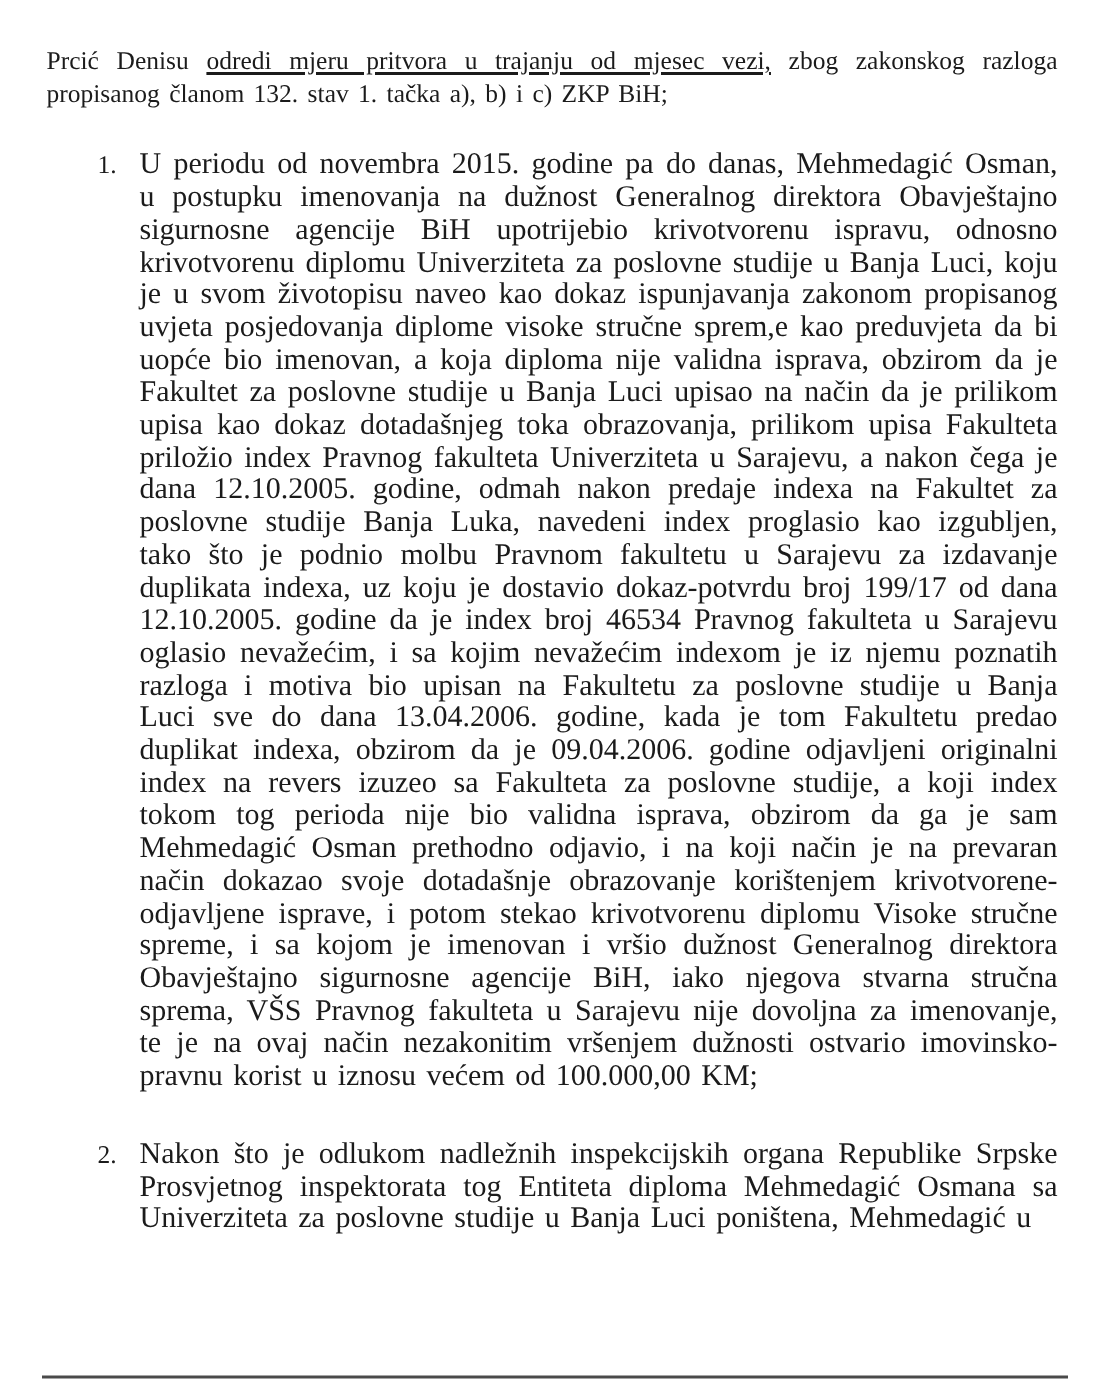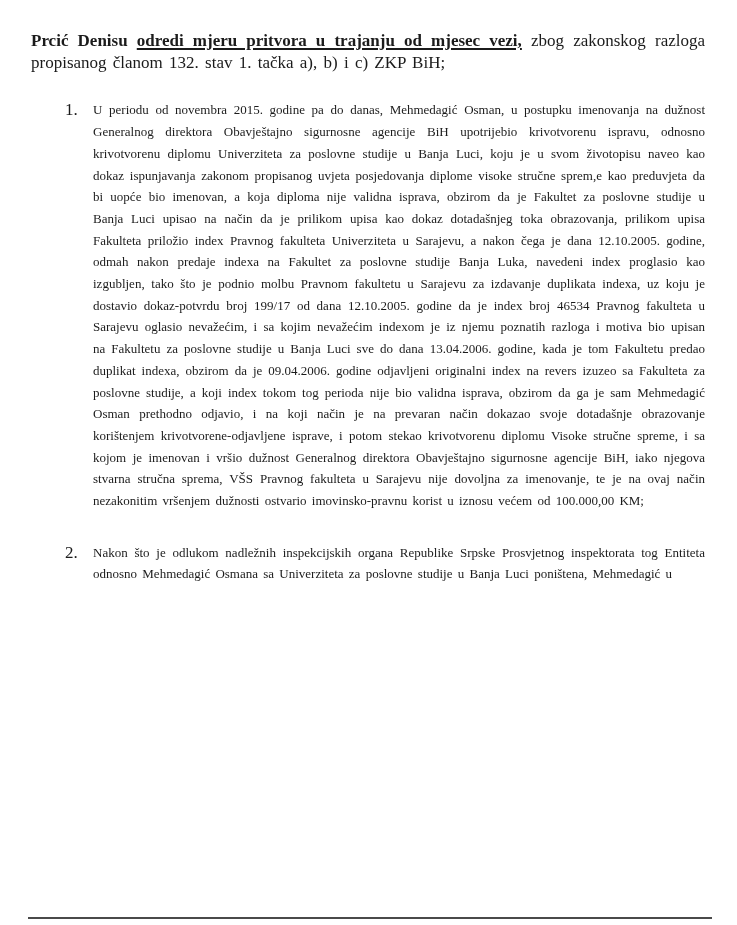--- a/index.html
+++ b/index.html
@@ -23,21 +23,21 @@
     background: #ffffff;
     overflow: hidden;
   }
   .para {
     margin: 0 0 24px 0;
     font-size: 17px;
     line-height: 21.7px;
     text-align: justify;
     word-spacing: 2px;
   }
-  .b { font-weight: bold; }
+  .b { font-weight: normal; }
   .u {
     text-decoration: underline;
     text-decoration-thickness: 1.5px;
     text-underline-offset: 2px;
   }
   .heading {
     margin: 10px 0 0 0;
     font-size: 17px;
     line-height: 21.7px;
     font-weight: bold;
@@ -52,21 +52,21 @@
     padding-left: 34px;
   }
   .num {
     flex: none;
     width: 28px;
     font-size: 17px;
     line-height: 21.7px;
   }
   .item-text {
     flex: 1;
-    font-size: 13px;
+    font-size: 20px;
     line-height: 21.7px;
     text-align: justify;
     word-spacing: 2px;
   }
   .bottom-rule {
     position: absolute;
     left: 28px;
     right: 25px;
     top: 917px;
     height: 0;
@@ -85,20 +85,20 @@
 
   <div class="list">
 
     <div class="list-item">
       <span class="num">1.</span>
       <div class="item-text">U periodu od novembra 2015. godine pa do danas, Mehmedagić Osman, u postupku imenovanja na dužnost Generalnog direktora Obavještajno sigurnosne agencije BiH upotrijebio krivotvorenu ispravu, odnosno krivotvorenu diplomu Univerziteta za poslovne studije u Banja Luci, koju je u svom životopisu naveo kao dokaz ispunjavanja zakonom propisanog uvjeta posjedovanja diplome visoke stručne sprem,e kao preduvjeta da bi uopće bio imenovan, a koja diploma nije validna isprava, obzirom da je Fakultet za poslovne studije u Banja Luci upisao na način da je prilikom upisa kao dokaz dotadašnjeg toka obrazovanja, prilikom upisa Fakulteta priložio index Pravnog fakulteta Univerziteta u Sarajevu, a nakon čega je dana 12.10.2005. godine, odmah nakon predaje indexa na Fakultet za poslovne studije Banja Luka, navedeni index proglasio kao izgubljen, tako što je podnio molbu Pravnom fakultetu u Sarajevu za izdavanje duplikata indexa, uz koju je dostavio dokaz-potvrdu broj 199/17 od dana 12.10.2005. godine da je index broj 46534 Pravnog fakulteta u Sarajevu oglasio nevažećim, i sa kojim nevažećim indexom je iz njemu poznatih razloga i motiva bio upisan na Fakultetu za poslovne studije u Banja Luci sve do dana 13.04.2006. godine, kada je tom Fakultetu predao duplikat indexa, obzirom da je 09.04.2006. godine odjavljeni originalni index na revers izuzeo sa Fakulteta za poslovne studije, a koji index tokom tog perioda nije bio validna isprava, obzirom da ga je sam Mehmedagić Osman prethodno odjavio, i na koji način je na prevaran način dokazao svoje dotadašnje obrazovanje korištenjem krivotvorene-odjavljene isprave, i potom stekao krivotvorenu diplomu Visoke stručne spreme, i sa kojom je imenovan i vršio dužnost Generalnog direktora Obavještajno sigurnosne agencije BiH, iako njegova stvarna stručna sprema, VŠS Pravnog fakulteta u Sarajevu nije dovoljna za imenovanje, te je na ovaj način nezakonitim vršenjem dužnosti ostvario imovinsko-pravnu korist u iznosu većem od 100.000,00 KM;</div>
     </div>
 
     <div class="list-item">
       <span class="num">2.</span>
-      <div class="item-text">Nakon što je odlukom nadležnih inspekcijskih organa Republike Srpske Prosvjetnog inspektorata tog Entiteta odnosno Mehmedagić Osmana sa Univerziteta za poslovne studije u Banja Luci poništena, Mehmedagić u</div>
+      <div class="item-text">Nakon što je odlukom nadležnih inspekcijskih organa Republike Srpske Prosvjetnog inspektorata tog Entiteta diploma Mehmedagić Osmana sa Univerziteta za poslovne studije u Banja Luci poništena, Mehmedagić u</div>
     </div>
 
   </div>
 
   <div class="bottom-rule"></div>
 
 </div>
 
 </body></html>

